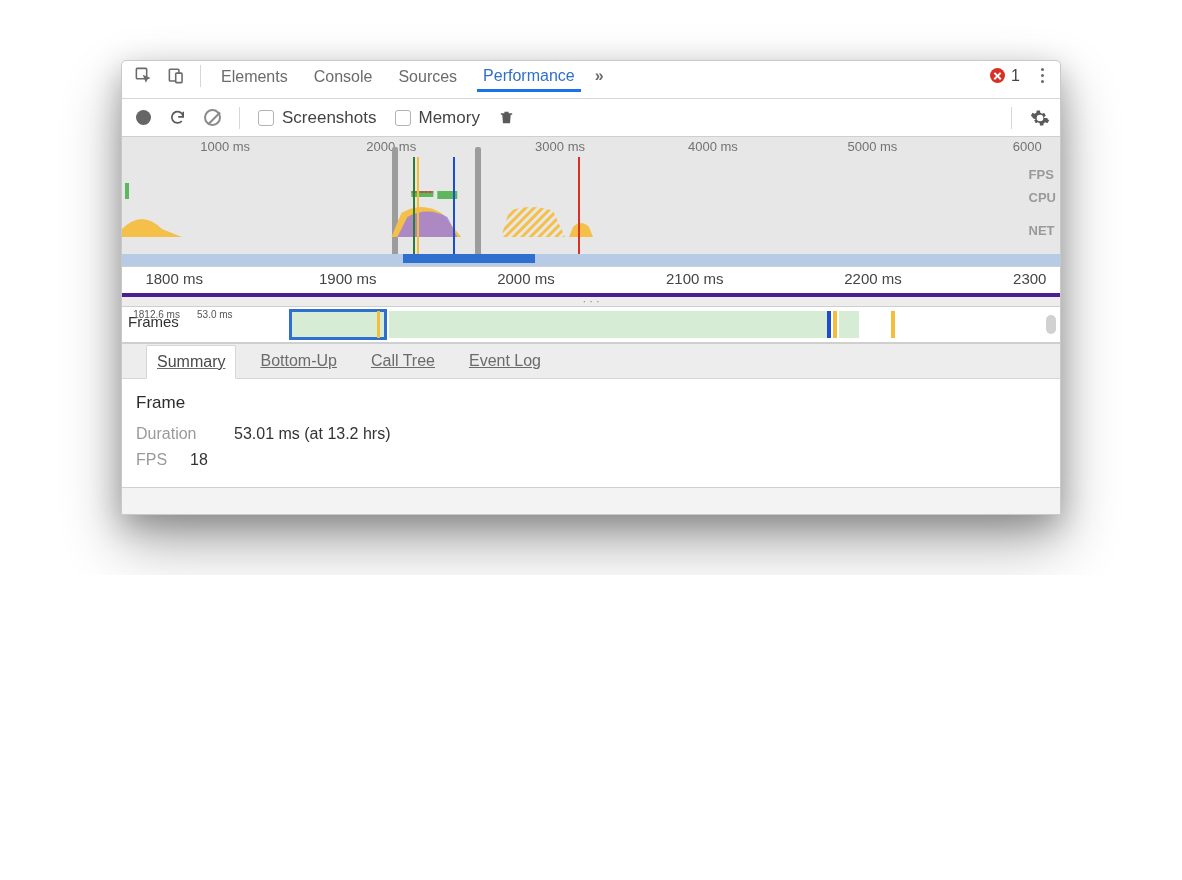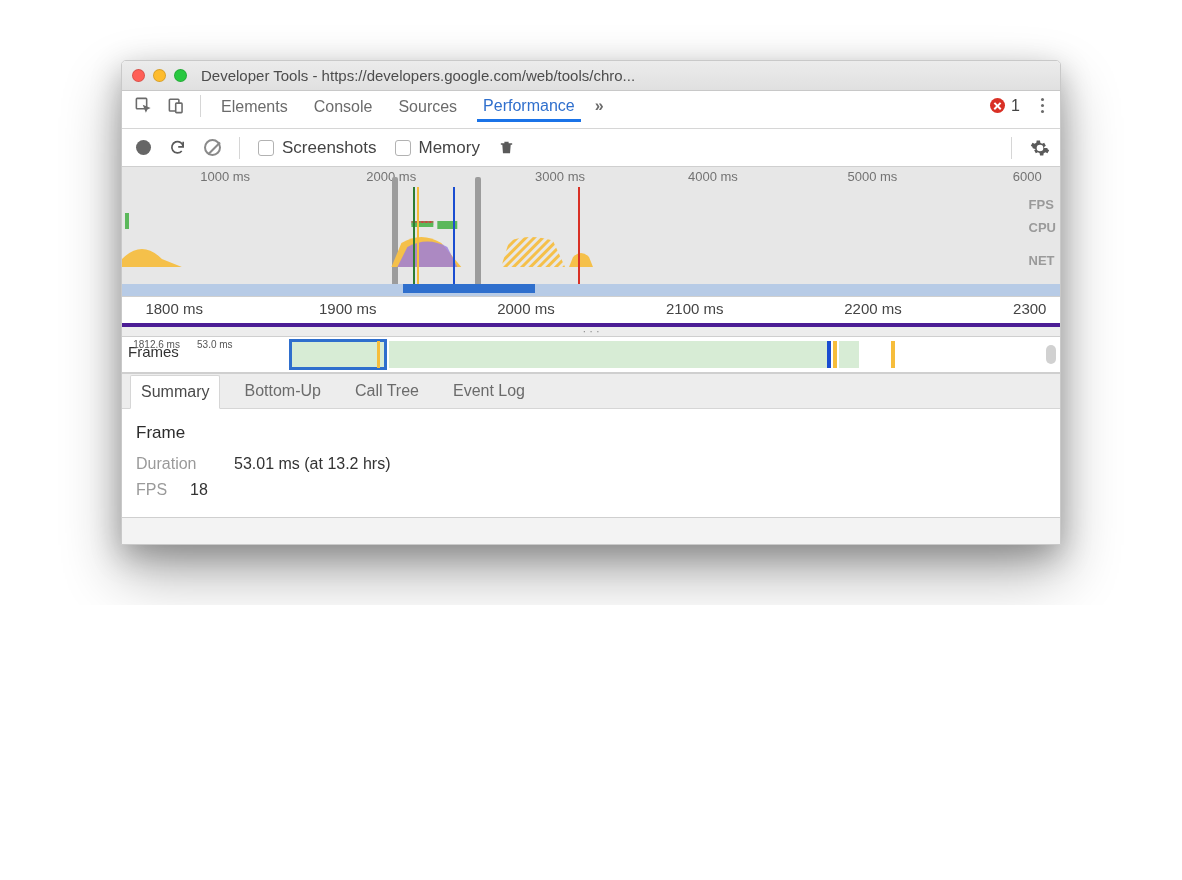--- a/index.html
+++ b/index.html
@@ -53,44 +53,36 @@
   .dragger { height:10px; background:#ededed; border-bottom:1px solid #cfcfcf; text-align:center; color:#888; font-size:11px; line-height:8px; }
   
   .frames-row { position:relative; height:36px; background:#fff; border-bottom:1px solid #cfcfcf; }
   .frames-row .row-label { position:absolute; left:6px; top:6px; font-size:15px; color:#323232; }
   .frame-block { position:absolute; top:4px; bottom:4px; background:#d7ecd5; }
   .frame-sel { position:absolute; top:2px; bottom:2px; border:3px solid #2f6fcd; background:#d7ecd5; }
   .small-lab { position:absolute; font-size:10px; color:#555; top:2px; }
   .chip { position:absolute; top:4px; bottom:4px; width:4px; }
   .scrollbar-thumb { position:absolute; right:4px; top:8px; bottom:8px; width:10px; background:#d1d1d1; border-radius:5px; }
   
-  .dtabs { display:flex; gap: 14px; height:36px; border-top:1px solid #cfcfcf; border-bottom:1px solid #d6d6d6; background:#ededed; align-items:center; padding: 0 8px; font-size:16px; color:#6b6b6b; }
+  .dtabs { display:flex; gap: 14px; height:36px; border-top:1px solid #cfcfcf; border-bottom:1px solid #d6d6d6; background:#ededed; align-items:center; padding: 0 24px; font-size:16px; color:#6b6b6b;text-decoration:underline; }
   .dtab { padding: 4px 10px; height:100%; display:flex; align-items:center; cursor:pointer; }
   .dtab.active { color:#4a4a4a; background:#fff; border:1px solid #d6d6d6; border-bottom:1px solid #fff; margin-bottom:-1px; border-radius:2px 2px 0 0; }
   
   .details { padding: 14px 14px 10px; background:#fff; border-bottom:1px solid #cfcfcf; }
   .details h3 { font-size: 17px; font-weight:400; color:#2c2c2c; margin-bottom: 12px; }
   .kv { display:flex; gap: 14px; margin-bottom: 8px; font-size:16px; }
   .kv .k { color:#9a9a9a; min-width: 84px; }
   .kv .v { color:#333; }
   .footer-bar { height:26px; background:#f3f3f3; }
 </style>
 </head>
 <body>
 
 <div class="window">
 
-  <div class="titlebar">
-    <div class="traffic">
-      <div class="dot r"></div>
-      <div class="dot y"></div>
-      <div class="dot g"></div>
-    </div>
-    <div class="title-text">Developer Tools - https://developers.google.com/web/tools/chro...</div>
-  </div>
 
   <div class="tabs-row">
     <span class="icon-btn">
       <svg width="19" height="19" viewBox="0 0 24 24" fill="none" stroke="#6b6b6b" stroke-width="2">
           <rect x="3" y="3" width="13" height="13" rx="1"></rect>
           <path d="M11 11 L21 15 L17 17 L15 21 Z" fill="#6b6b6b" stroke="none"></path>
         </svg>
     </span>
     <span class="icon-btn">
       <svg width="19" height="19" viewBox="0 0 24 24" fill="none" stroke="#6b6b6b" stroke-width="2">

